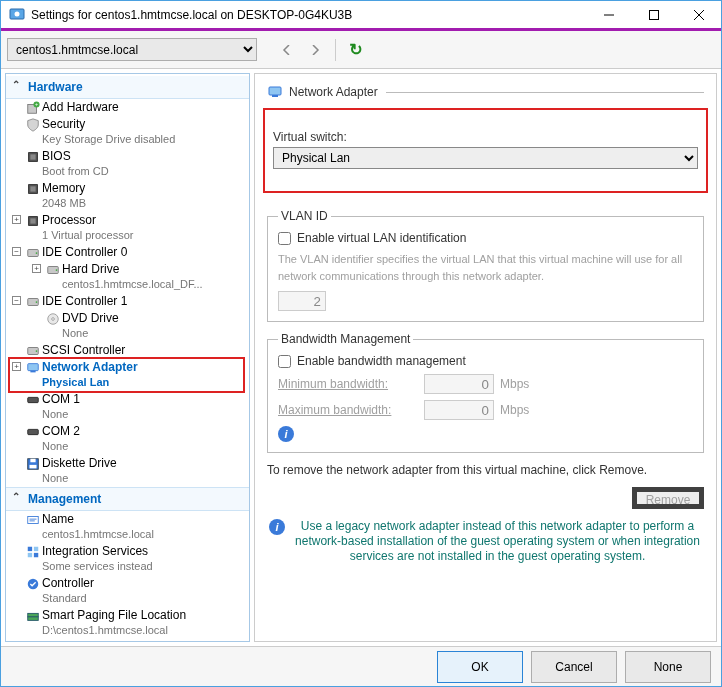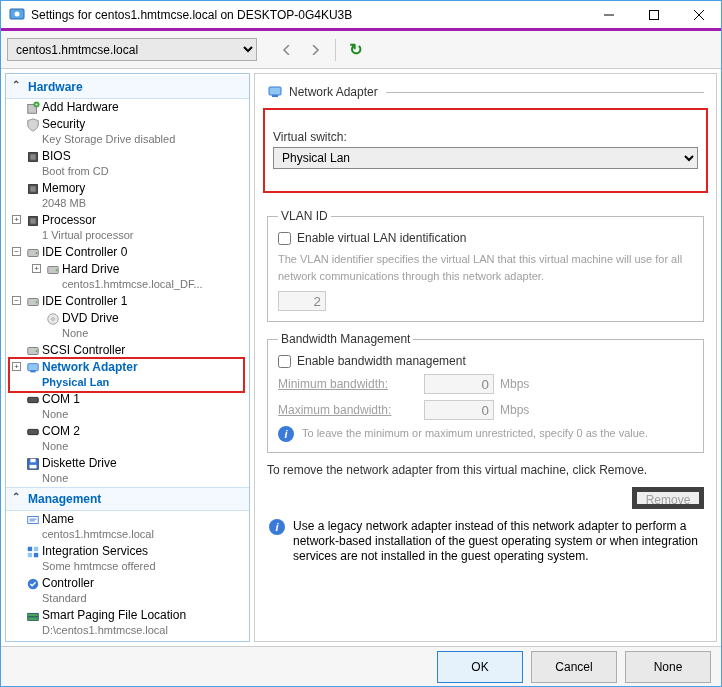--- a/index.html
+++ b/index.html
@@ -51,21 +51,21 @@
   .numrow { display: flex; align-items: center; gap: 6px; margin-top: 6px; font-size: 12px; color: #a0a0a0; }
   .numrow input { width: 70px; height: 20px; text-align: right; padding: 0 4px; border: 1px solid #ccc; color: #888; background: #f5f5f5; }
   .numrow .rowlbl { width: 140px; color: #a0a0a0; text-decoration: underline; }
   .infoicon { width: 16px; height: 16px; border-radius: 50%; background: #3a7ad9; color: #fff; display: inline-flex; align-items: center; justify-content: center; font-size: 11px; font-weight: bold; font-style: italic; flex-shrink: 0; }
   .inforow { display: flex; gap: 8px; margin-top: 6px; align-items: flex-start; }
   .inforow .txt { color: #a0a0a0; font-size: 11px; line-height: 14px; }
   .remove-row { display: flex; justify-content: flex-end; margin: 4px 0 10px 0; }
   button.small { height: 22px; min-width: 72px; font-size: 12px; border: 5px solid #404040; background: #eee; }
   button.small:disabled { color: #a0a0a0; }
   .legacy { display: flex; gap: 8px; align-items: flex-start; padding: 0 2px; }
-  .legacy .txt { font-size: 12px; color: #000000; line-height: 15px; }
+  .legacy .txt { font-size: 12px; color: #0f766e; line-height: 15px; text-align: center; }
 
   .footer { height: 40px; border-top: 1px solid #ccc; display: flex; align-items: center; justify-content: flex-end; gap: 8px; padding: 0 10px; background: #f6f6f6; }
   .footer button { width: 86px; height: 32px; font-size: 12px; border: 1px solid #adadad; background: #e9e9e9; }
   .footer button.primary { border: 1px solid #2a84d6; background: #e6f2fb; }
 
   
   .sidebar::-webkit-scrollbar, .content::-webkit-scrollbar { width: 16px; }
   .sidebar::-webkit-scrollbar-thumb, .content::-webkit-scrollbar-thumb { background: #c4c4c4; border: 3px solid #f0f0f0; }
   .sidebar::-webkit-scrollbar-track, .content::-webkit-scrollbar-track { background: #f0f0f0; }
 </style>
@@ -184,21 +184,21 @@
         <div class="node"><span class="nico"><svg viewBox="0 0 16 16">
               <rect x="2" y="4" width="12" height="8" fill="#fff" stroke="#3a7ad9"></rect>
               <line x1="4" y1="7" x2="12" y2="7" stroke="#3a7ad9"></line>
               <line x1="4" y1="9" x2="10" y2="9" stroke="#3a7ad9"></line>
             </svg></span><span class="lbl">Name</span><span class="sub">centos1.hmtmcse.local</span></div>
         <div class="node"><span class="nico"><svg viewBox="0 0 16 16">
               <rect x="2" y="2" width="5" height="5" fill="#3a7ad9"></rect>
               <rect x="9" y="2" width="5" height="5" fill="#8fc6f2"></rect>
               <rect x="2" y="9" width="5" height="5" fill="#8fc6f2"></rect>
               <rect x="9" y="9" width="5" height="5" fill="#3a7ad9"></rect>
-            </svg></span><span class="lbl">Integration Services</span><span class="sub">Some hmtmcse offered</span></div>
+            </svg></span><span class="lbl">Integration Services</span><span class="sub">Some services instead</span></div>
         <div class="node"><span class="nico"><svg viewBox="0 0 16 16">
               <circle cx="8" cy="8" r="6" fill="#3a7ad9"></circle>
               <path d="M5 8 L7 10 L11 6" fill="none" stroke="#fff" stroke-width="1.5"></path>
             </svg></span><span class="lbl">Controller</span><span class="sub">Standard</span></div>
         <div class="node"><span class="nico"><svg viewBox="0 0 16 16">
               <rect x="2" y="5" width="12" height="4" fill="#4aa558" stroke="#256"></rect>
               <rect x="2" y="9" width="12" height="4" fill="#4aa558" stroke="#256"></rect>
             </svg></span><span class="lbl">Smart Paging File Location</span><span class="sub">D:\centos1.hmtmcse.local</span></div>
       </div>
 
@@ -246,21 +246,20 @@
           <input type="text" disabled="" value="0" style="">
           <span>Mbps</span>
         </div>
         <div class="numrow">
           <span class="rowlbl">Maximum bandwidth:</span>
           <input type="text" disabled="" value="0" style="">
           <span>Mbps</span>
         </div>
         <div class="inforow">
           <span class="infoicon">i</span>
-          <span class="txt">To leave the minimum or maximum unrestricted, specify 0 as the value.</span>
         </div>
       </fieldset>
 
       <div class="desc">To remove the network adapter from this virtual machine, click Remove.</div>
       <div class="remove-row">
         <button class="small" disabled="">Remove</button>
       </div>
 
       <div class="legacy">
         <span class="infoicon">i</span>

